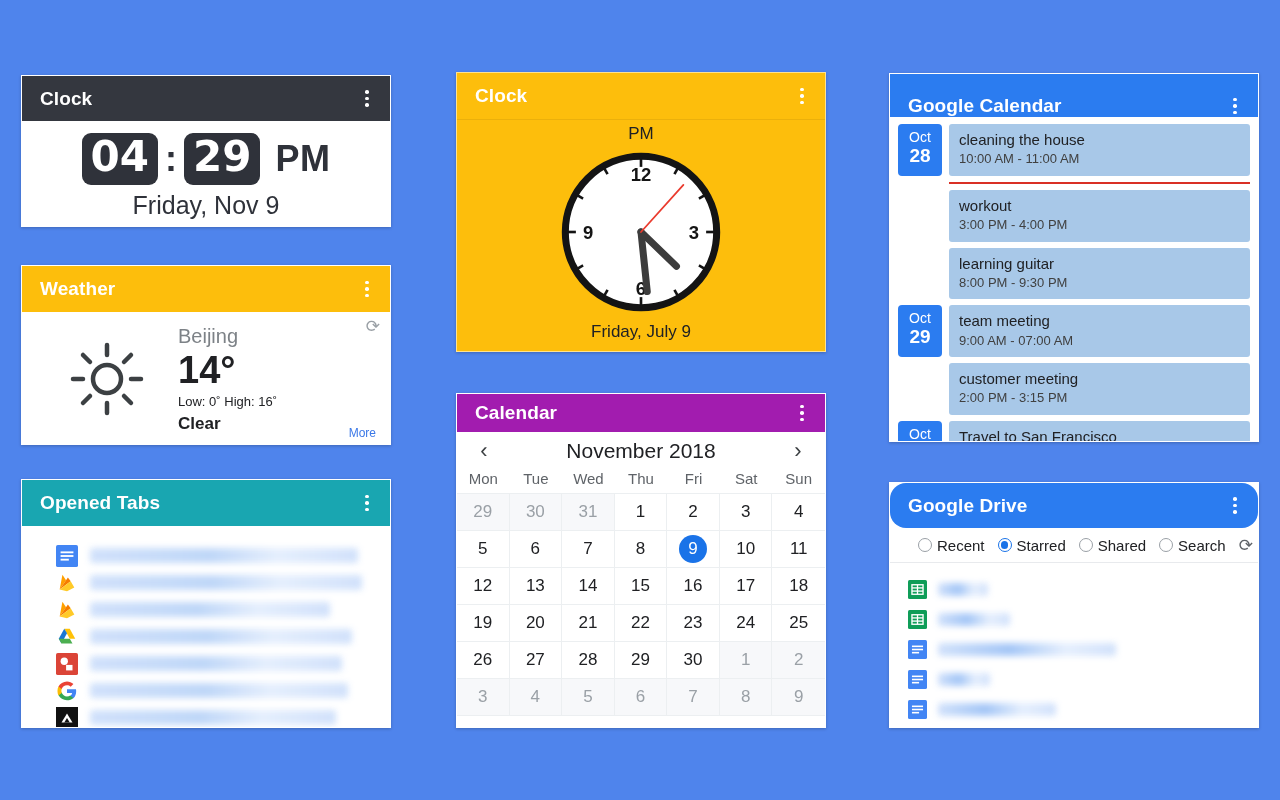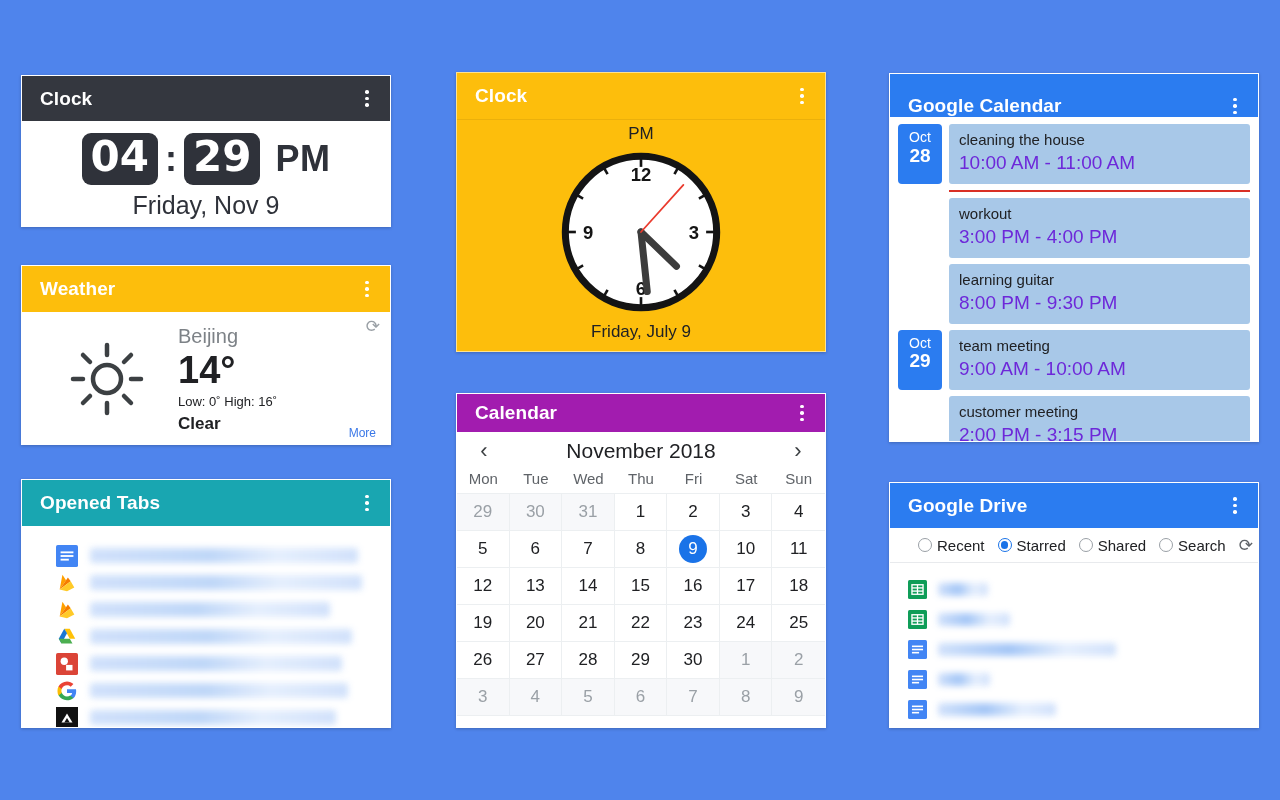--- a/index.html
+++ b/index.html
@@ -108,26 +108,26 @@
   .gcal-body { background: #fff; height: 326px; padding: 7px 8px 0 8px; overflow: hidden; }
   .gc-row { display: flex; align-items: stretch; margin-bottom: 6px; position: relative; }
   .gc-chip { width: 44px; flex: 0 0 44px; background: #2b7cf0; color: #fff;
              border-radius: 4px; text-align: center; padding: 6px 0 7px;
              margin-right: 7px; }
   .gc-chip .m { font-size: 14px; line-height: 1.05; }
   .gc-chip .d { font-size: 19px; font-weight: bold; line-height: 1.15; }
   .gc-chip.empty { background: transparent; }
   .gc-ev { flex: 1; background: #a8c8e8; border-radius: 3px; padding: 6px 10px 8px; cursor: pointer; }
   .gc-ev .t { font-size: 15px; color: #202124; line-height: 1.35; }
-  .gc-ev .h { font-size: 19px; color: #6d28d9; line-height: 1.35; }
+  .gc-ev .h { font-size: 13px; color: #404040; line-height: 1.35; }
   .now-line { height: 2px; background: #d93025; margin: 0 0 6px 51px; }
 
   
   #gdrive { left: 889px; top: 482px; width: 370px; height: 246px; }
-  #gdrive .card-head { background: #2b7cf0; height: 45px; }
+  #gdrive .card-head { background: #2b7cf0; height: 45px; border-radius: 16px; }
   .gd-filter { height: 35px; display: flex; align-items: center; gap: 0;
                padding: 0 10px 0 28px; border-bottom: 1px solid #e8eaed; background: #fff; }
   .gd-opt { display: flex; align-items: center; gap: 5px; margin-right: 13px; cursor: pointer; }
   .gd-radio { width: 14px; height: 14px; border-radius: 50%; border: 1.6px solid #9aa0a6;
               display: block; position: relative; }
   .gd-radio.on { border-color: #1a73e8; }
   .gd-radio.on::after { content: ""; position: absolute; inset: 2.2px; border-radius: 50%;
                         background: #1a73e8; }
   .gd-opt span.lbl { font-size: 15px; color: #202124; }
   .gd-refresh { margin-left: auto; color: #5f6368; font-size: 17px; cursor: pointer; }
@@ -419,21 +419,21 @@
             <div class="h">8:00 PM - 9:30 PM</div>
           </div>
         </div>
         <div class="gc-row">
           <div class="gc-chip">
             <div class="m">Oct</div>
             <div class="d">29</div>
           </div>
           <div class="gc-ev">
             <div class="t">team meeting</div>
-            <div class="h">9:00 AM - 10:00 AM</div>
+            <div class="h">9:00 AM - 07:00 AM</div>
           </div>
         </div>
         <div class="gc-row">
           <div class="gc-chip empty"></div>
           <div class="gc-ev">
             <div class="t">customer meeting</div>
             <div class="h">2:00 PM - 3:15 PM</div>
           </div>
         </div>
         <div class="gc-row">

